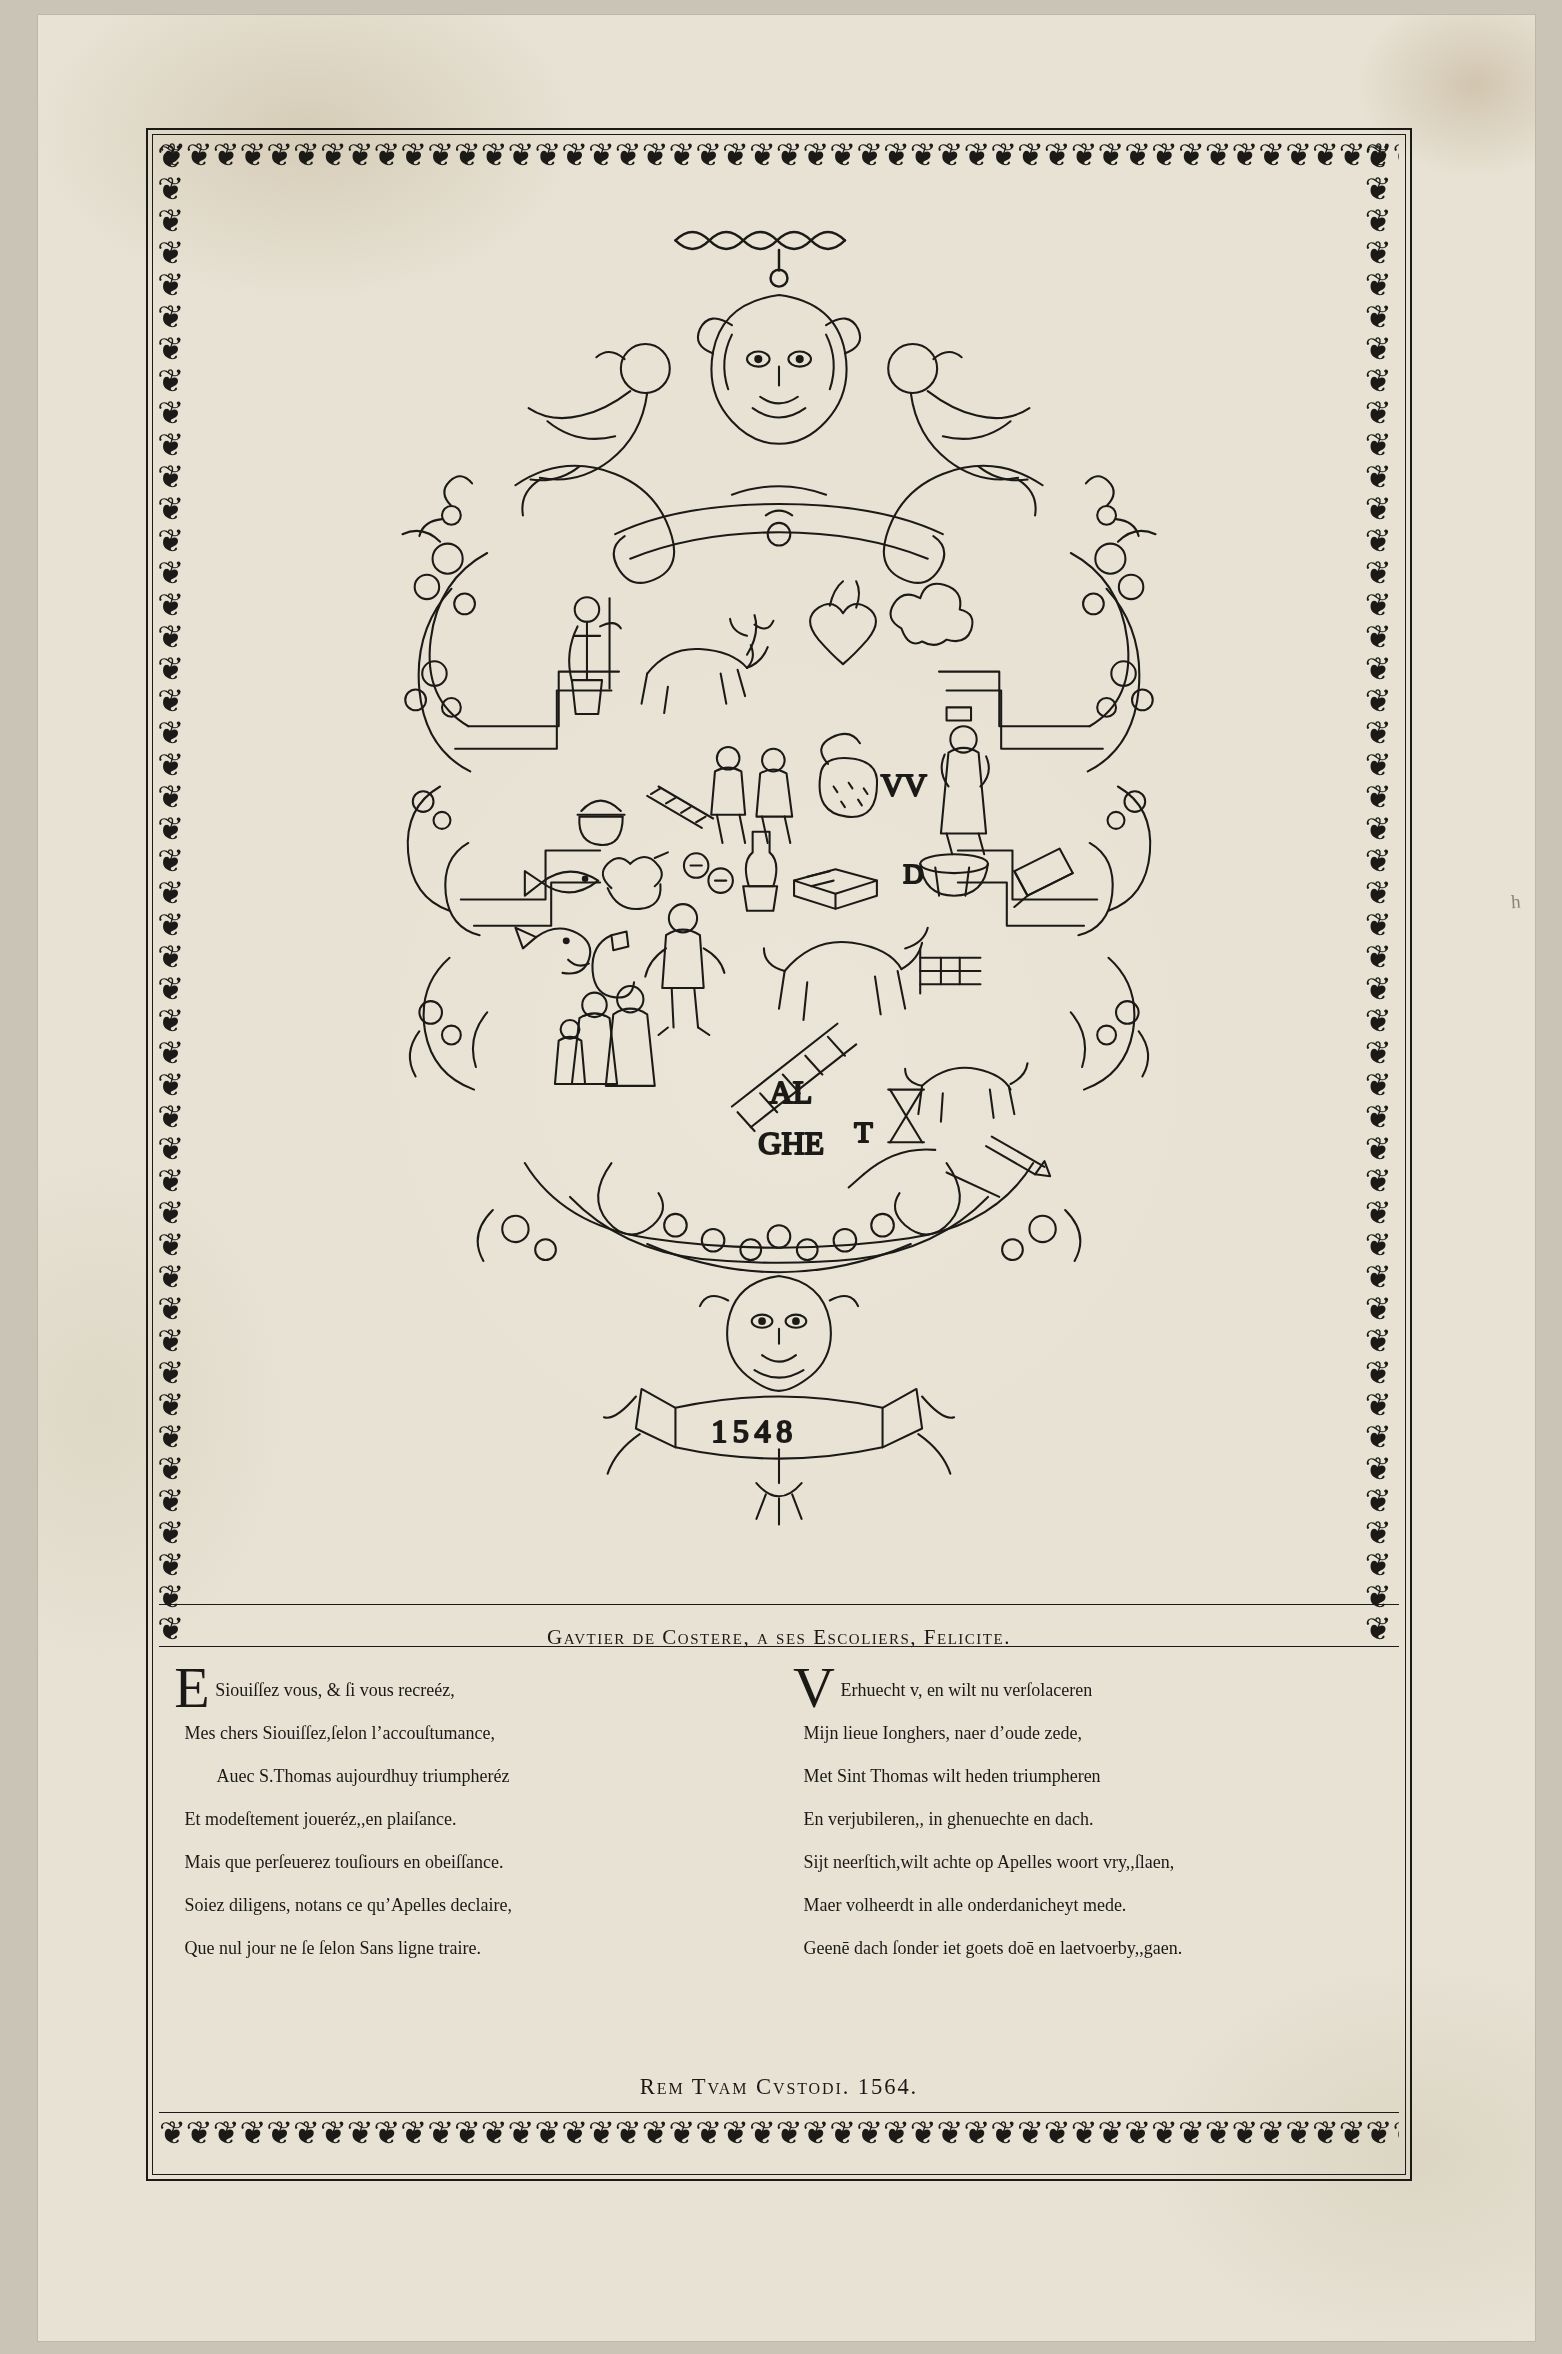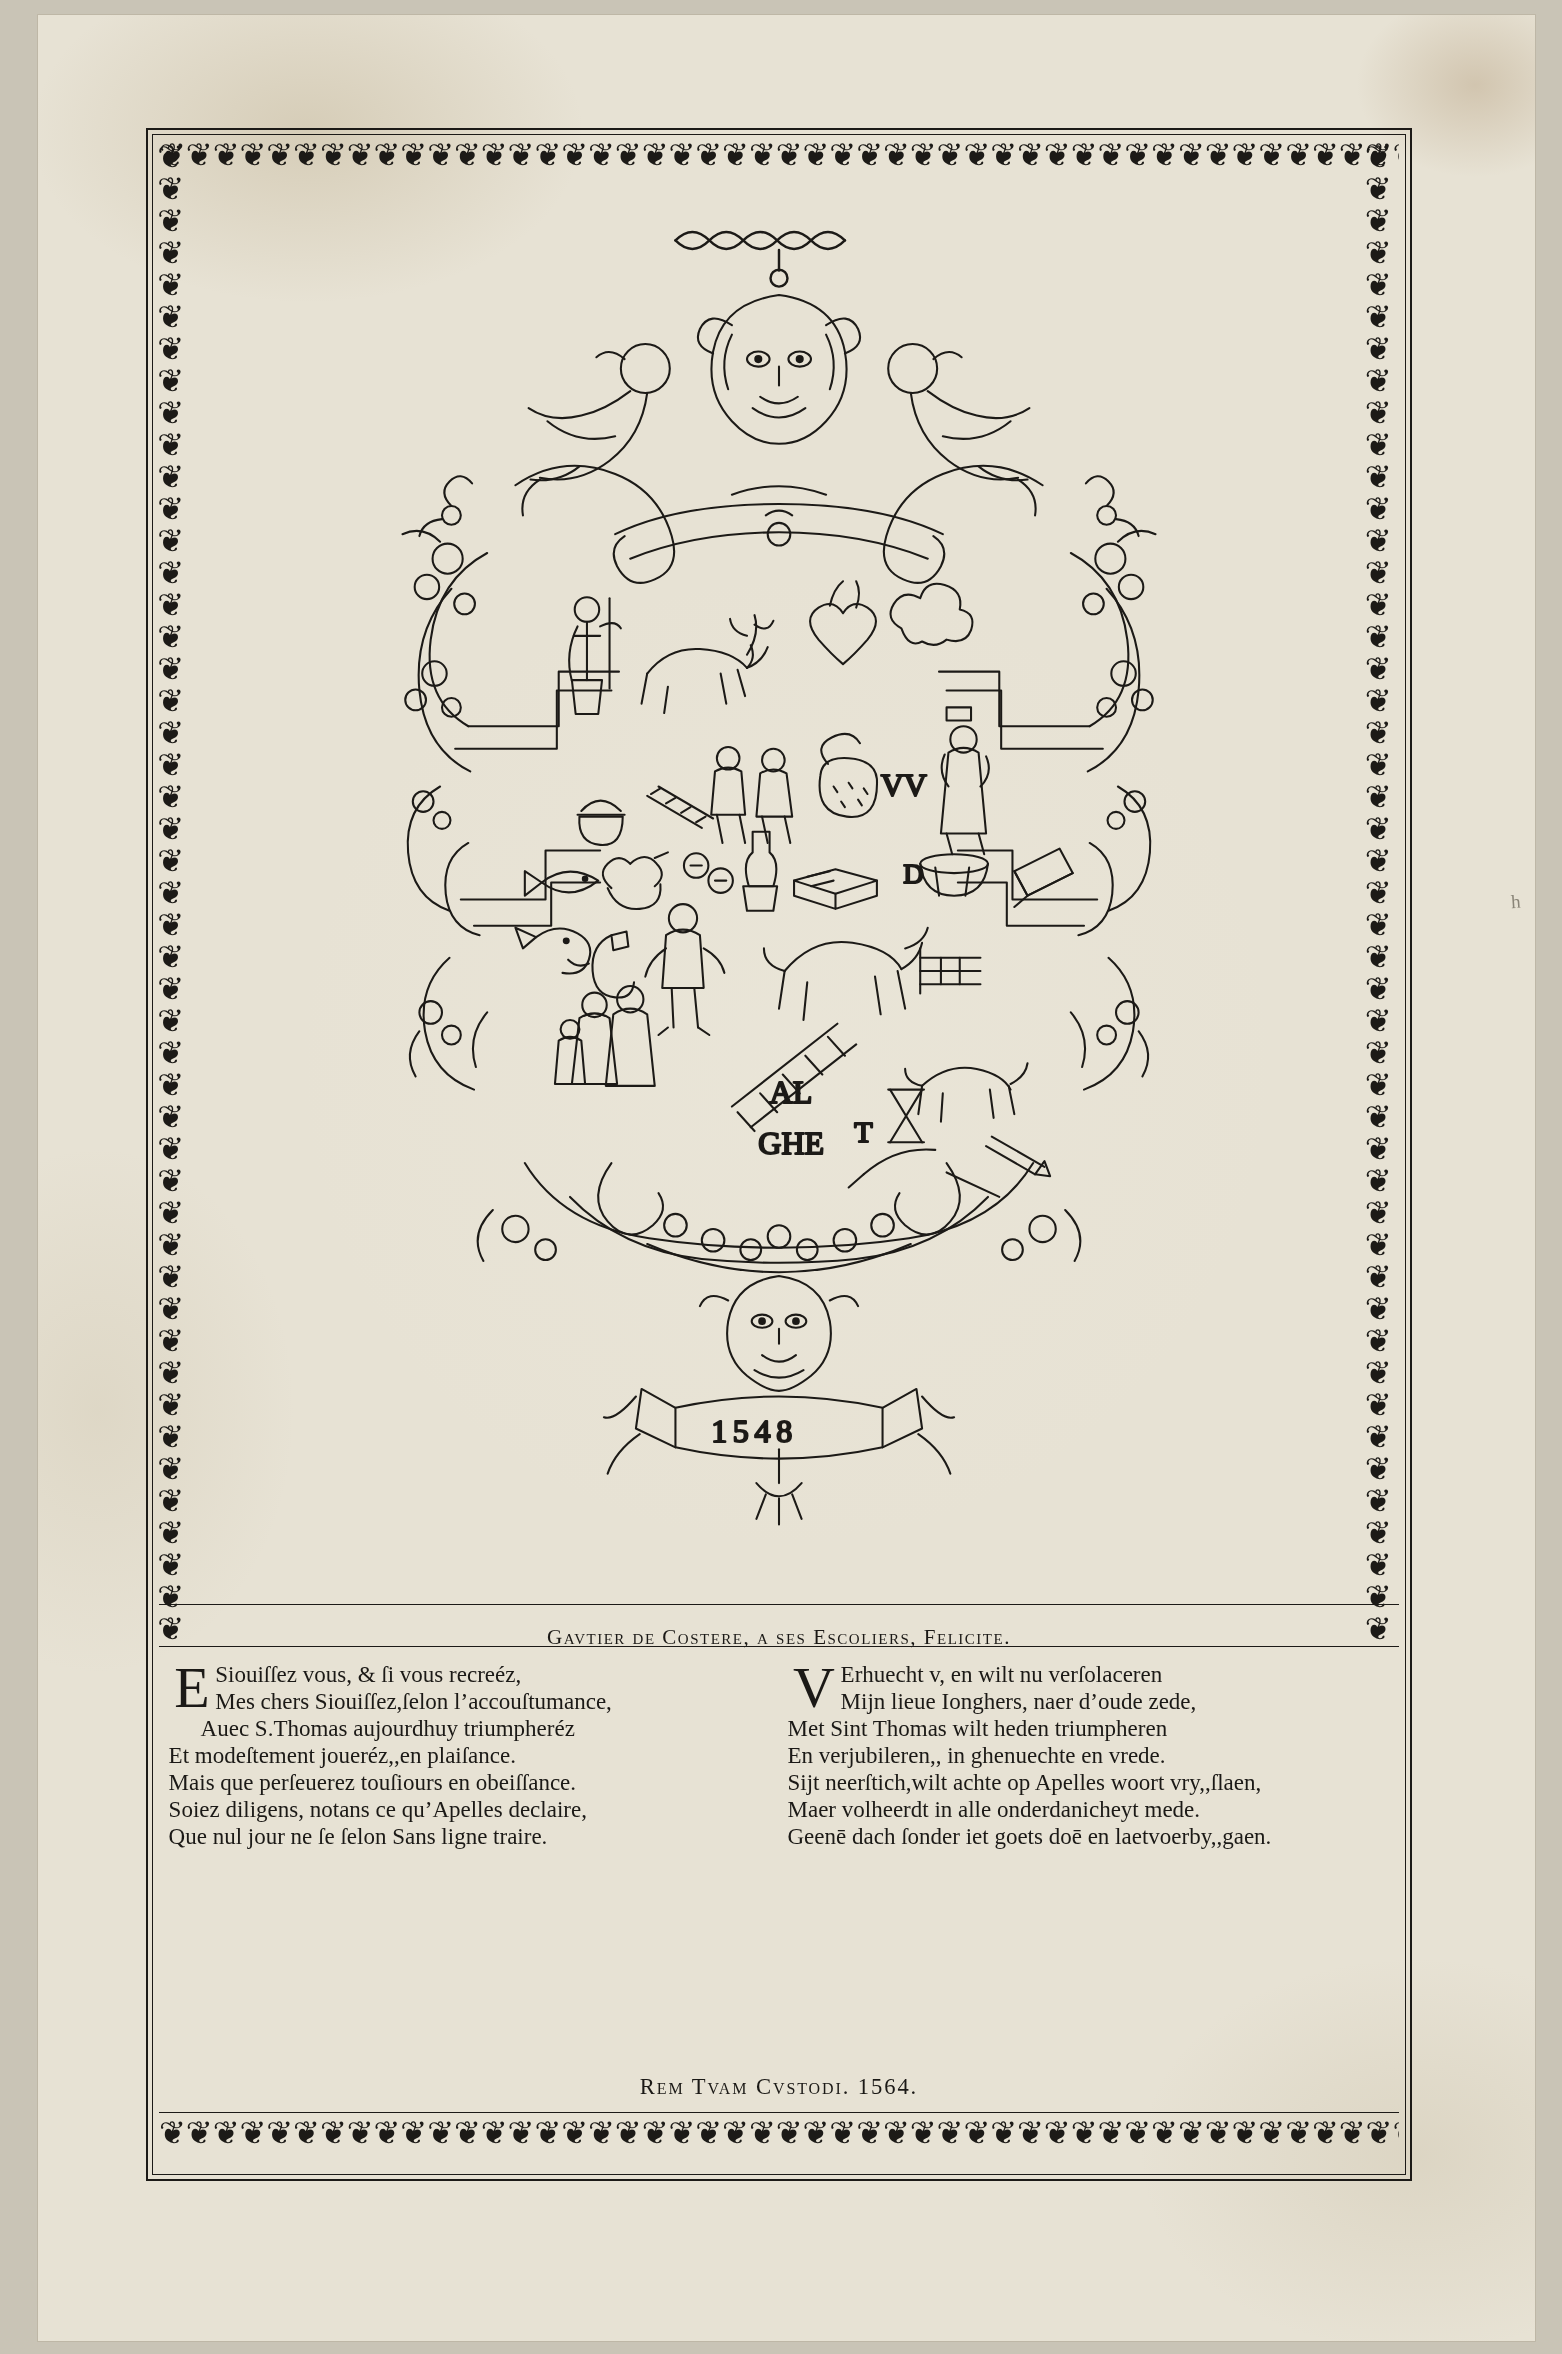--- a/index.html
+++ b/index.html
@@ -96,22 +96,22 @@
   }
   .col{flex:1 1 50%;position:relative;}
   .col .dropcap{
     float:left;
     font-size:58px;
     line-height:49px;
     padding:3.8px 5.6px 0 5.6px;
     font-family:"Liberation Serif", serif;
   }
   .col p{
-    margin:0;
-    font-size:23px;
+    margin:16px;
+    font-size:18px;
     line-height:27px;
     white-space:pre;
   }
   .col.left p{font-family:"Liberation Serif", serif;}
   .col.right p{font-family:"Liberation Serif", serif;}
   .col .lines{padding-top:1.9px;}
   .col.left .lines .indent1{padding-left:32px;}
   .motto{
     position:absolute;
     left:0;right:0;
@@ -593,21 +593,21 @@
           <p>Soiez diligens, notans ce qu’Apelles declaire,</p>
           <p>Que nul jour ne ſe ſelon Sans ligne traire.</p>
         </div>
       </div>
       <div class="col right">
         <span class="dropcap">V</span>
         <div class="lines">
           <p>Erhuecht v, en wilt nu verſolaceren</p>
           <p>Mijn lieue Ionghers, naer d’oude zede,</p>
           <p>Met Sint Thomas wilt heden triumpheren</p>
-          <p>En verjubileren,, in ghenuechte en vrede.</p>
+          <p>En verjubileren,, in ghenuechte en dach.</p>
           <p>Sijt neerſtich,wilt achte op Apelles woort vry,,ſlaen,</p>
           <p>Maer volheerdt in alle onderdanicheyt mede.</p>
           <p>Geenē dach ſonder iet goets doē en laetvoerby,,gaen.</p>
         </div>
       </div>
     </div>
 
     <div class="motto">Rem Tvam Cvstodi.  1564.</div>
     <div class="rule rule-c"></div>
   </div>

